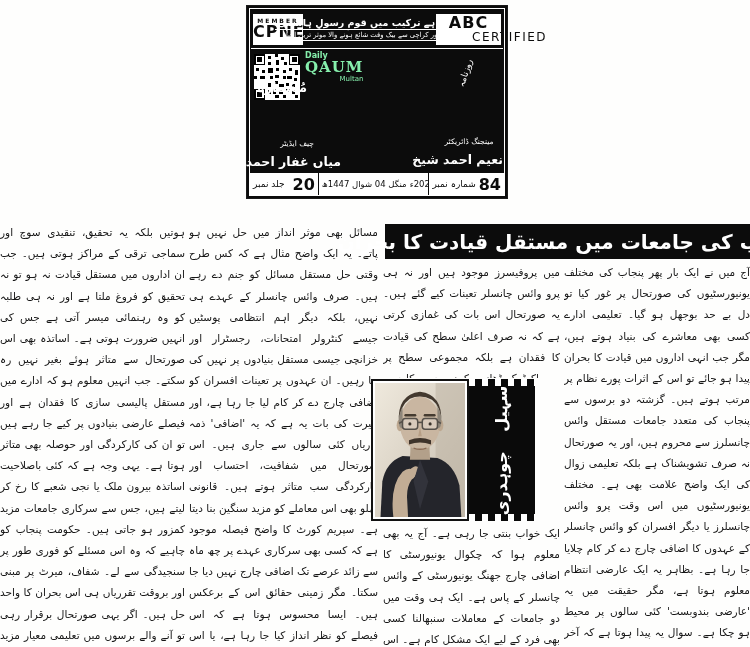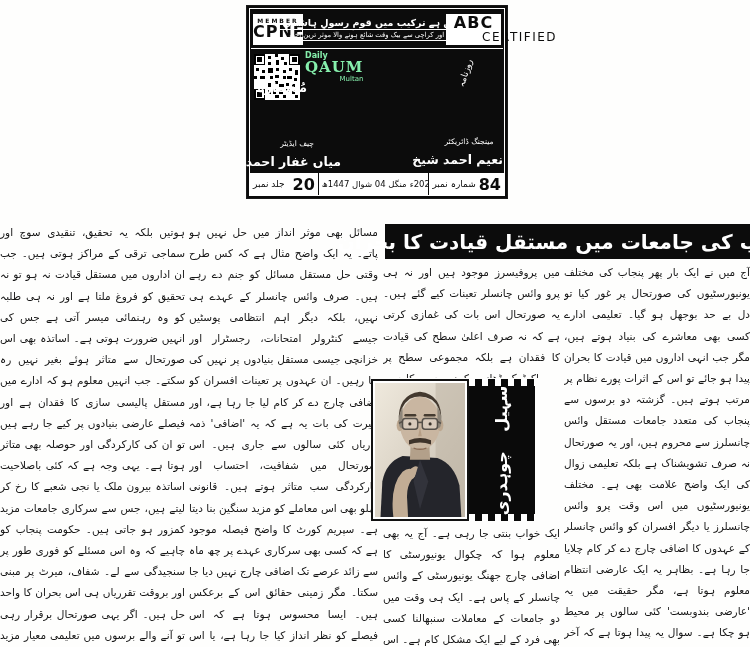--- a/index.html
+++ b/index.html
@@ -7,21 +7,21 @@
         font-family:"DejaVu Sans",sans-serif;overflow:hidden;color:#181818;}
   
   .masthead{position:absolute;left:246px;top:5px;width:262px;height:194px;
             background:#0c0c0c;border:1px solid #1a1a1a;box-sizing:border-box;}
   .masthead::after{content:"";position:absolute;inset:2px;border:1px solid #fff;pointer-events:none;}
   .mh-toprow{position:absolute;left:4px;top:4px;right:4px;height:38px;display:flex;
              align-items:center;border-bottom:1px solid #fff;}
   .badge{background:#fff;color:#0c0c0c;text-align:center;display:flex;flex-direction:column;
          justify-content:center;height:31px;line-height:1;}
   .badge-member{width:50px;margin-left:2px;}
-  .badge-abc{width:55px;margin-right:2px;}
+  .badge-abc{width:65px;margin-right:2px;}
   .badge .small{font-size:6px;font-weight:bold;letter-spacing:2px;}
   .badge .big{font-size:16px;font-weight:bold;letter-spacing:1px;}
   .badge .tiny{font-size:12px;font-weight:normal;letter-spacing:1.5px;padding-left:36px;}
   .slogans{flex:1;display:flex;flex-direction:column;align-items:center;justify-content:center;
            color:#fff;direction:rtl;min-width:0;}
   .slogan1{font-size:9.5px;font-weight:bold;white-space:nowrap;border-bottom:1px solid #fff;padding:0 2px 1px;}
   .slogan2{font-size:6.8px;white-space:nowrap;border-bottom:1px solid #fff;padding:1px 2px;}
   .qr{position:absolute;left:7px;top:48px;width:46px;height:46px;}
   .daily-logo{position:absolute;left:58px;top:46px;color:#86efac;line-height:1.05;}
   .daily-logo .d{font-size:8px;font-weight:bold;}

